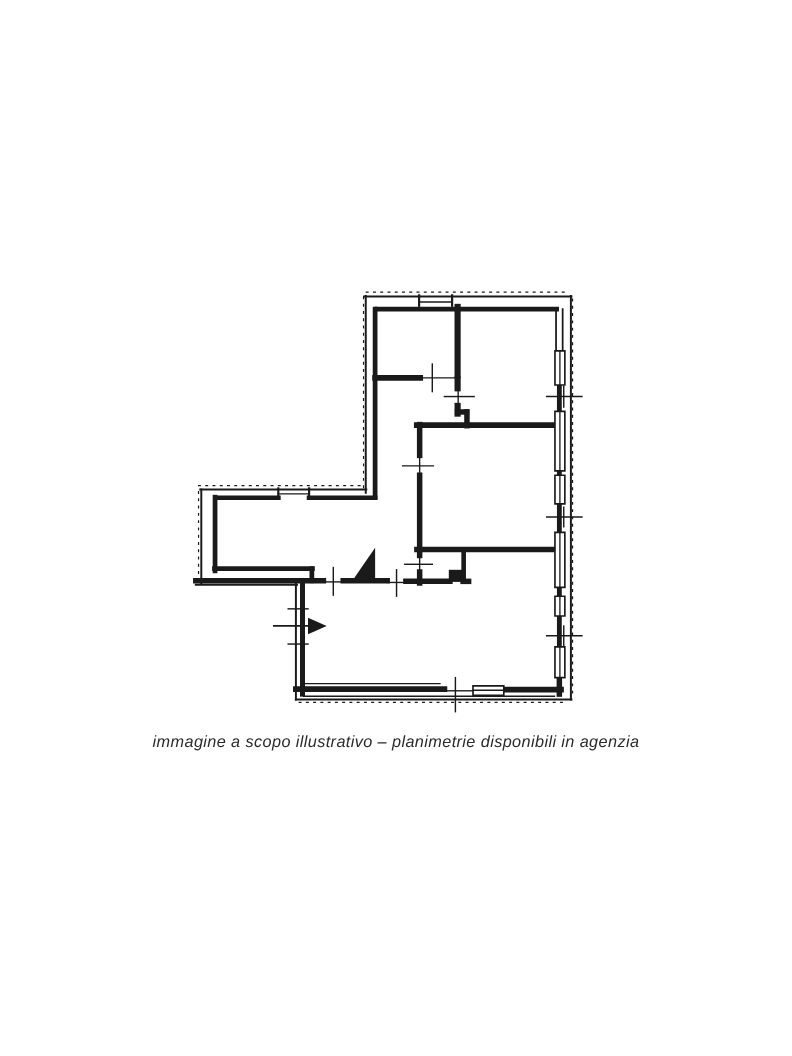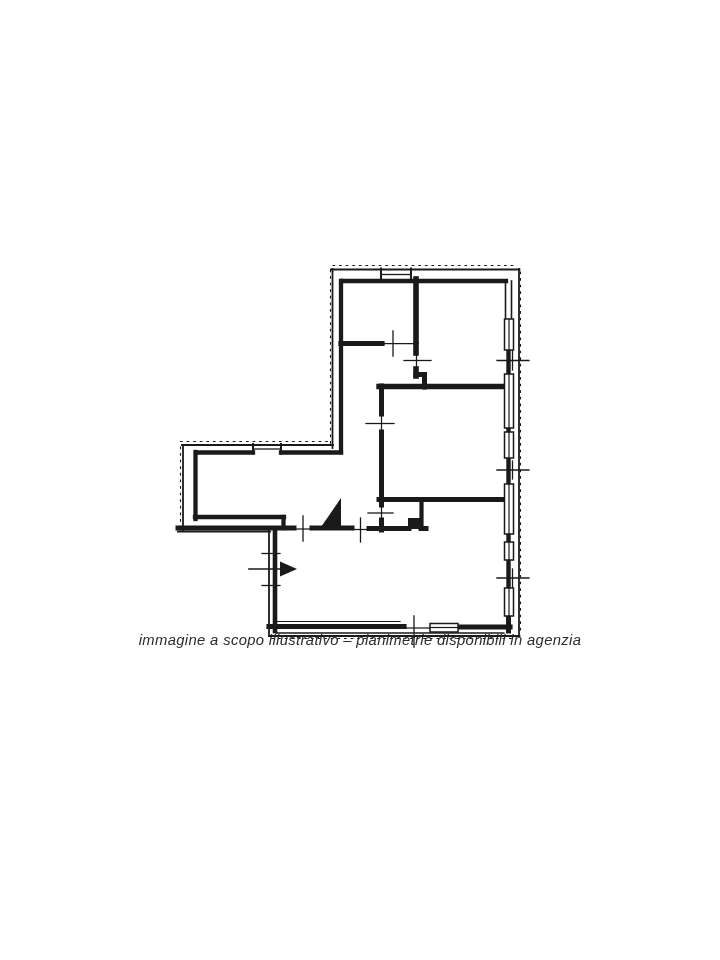--- a/index.html
+++ b/index.html
@@ -8,21 +8,21 @@
     background:#ffffff;
     position:relative;
     overflow:hidden;
     font-family:"Liberation Sans", sans-serif;
   }
   .plan-svg{
     position:absolute;left:0;top:0;width:720px;height:960px;display:block;
   }
   .caption{
     position:absolute;
-    left:0;top:632px;width:720px;
+    left:0;top:667px;width:720px;
     text-align:center;
     font-style:italic;
     font-size:14.8px;
     letter-spacing:0.35px;
     color:#2b2b2b;
     font-family:"Liberation Sans", sans-serif;
   }
 </style>
 </head>
 <body style="background: rgb(255, 255, 255);">

